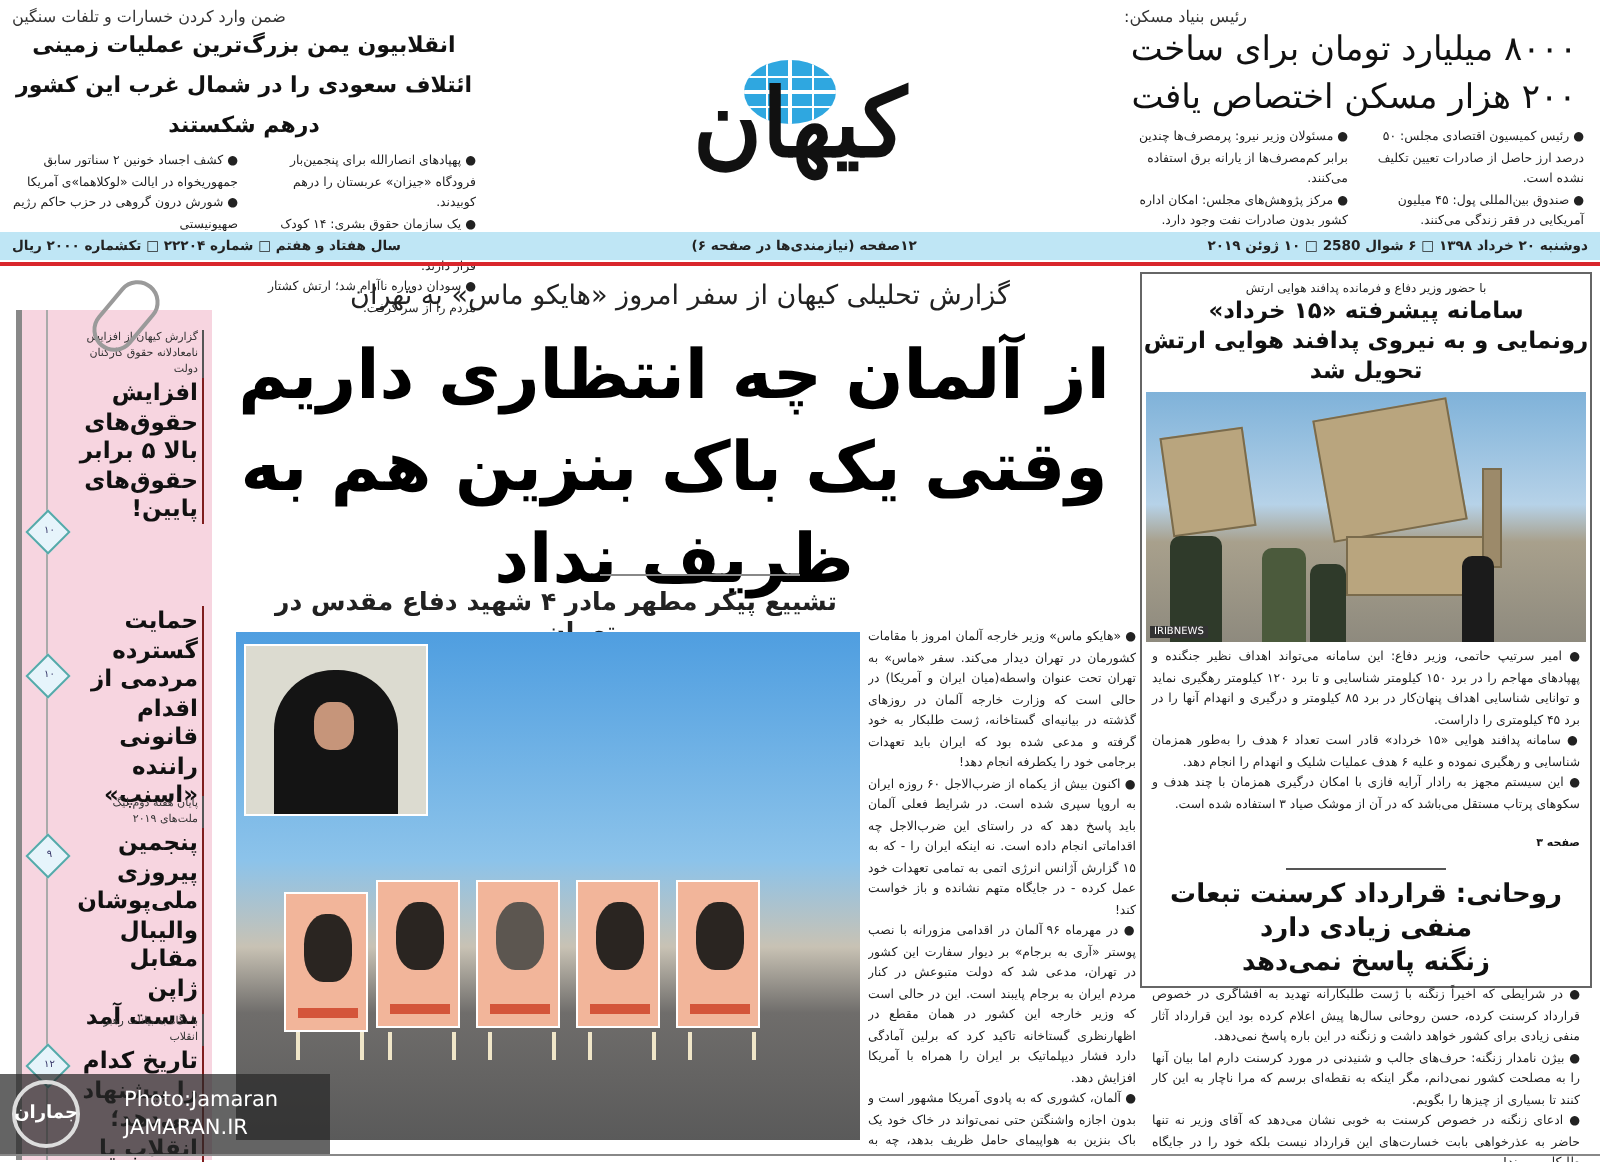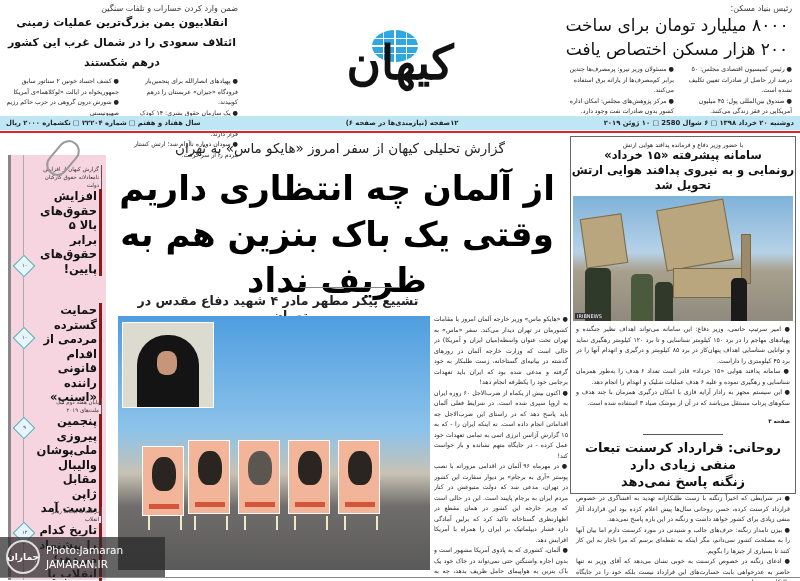--- a/index.html
+++ b/index.html
@@ -1,20 +1,20 @@
 <!DOCTYPE html>
 <html><head>
 <meta charset="utf-8">
 <style>
   * { box-sizing: border-box; margin: 0; padding: 0; }
   html, body { width: 800px; height: 581px; overflow: hidden; background: #fff; }
   body { font-family: "DejaVu Sans", sans-serif; color: #111; position: relative; direction: rtl; }
   .abs { position: absolute; }
   .small { font-size: 6.2px; line-height: 10.5px; color: #222; }
-  .kicker { font-size: 8px; color: #333; text-align: right; }
+  .kicker { font-size: 8px; color: #333; text-align: left; }
 
   
   .mh-right { right: 8px; top: 4px; width: 230px; text-align: center; }
   .mh-right .h { font-size: 17px; font-weight: normal; line-height: 24px; color: #111; }
   .mh-left { left: 6px; top: 4px; width: 232px; text-align: center; }
   .mh-left .h { font-size: 11px; font-weight: bold; line-height: 20px; color: #111; }
   .bullets { display: flex; gap: 6px; margin-top: 3px; text-align: right; }
   .bullets > div { flex: 1; }
   .logo { left: 290px; top: 8px; width: 220px; height: 100px; }
   .logo .word { position: absolute; right: 0; top: 10px; width: 220px; text-align: center; font-family: "DejaVu Serif", serif; font-size: 47px; font-weight: bold; color: #111; line-height: 90px; }
@@ -44,32 +44,32 @@
   .cen-rule { left: 300px; top: 287px; width: 100px; height: 1px; background: #888; }
   .photo-caption { left: 118px; top: 293px; width: 320px; text-align: center; font-size: 12.5px; font-weight: bold; color: #222; }
   .main-photo { left: 118px; top: 316px; width: 312px; height: 254px; overflow: hidden; background: linear-gradient(#4f9ee0 0%, #8cc3ea 45%, #c8c2b4 62%, #6f6d6b 75%, #5a5a5a 100%); }
   .inset { position: absolute; left: 4px; top: 6px; width: 92px; height: 86px; background: #dcdbd0; border: 1px solid #fff; overflow: hidden; }
   .inset .veil { position: absolute; left: 14px; top: 12px; width: 62px; height: 80px; background: #141414; border-radius: 30px 30px 4px 4px; }
   .inset .face { position: absolute; left: 34px; top: 28px; width: 20px; height: 24px; background: #c6957a; border-radius: 40%; }
   .poster { position: absolute; top: 130px; width: 42px; height: 70px; background: #f2b59a; border: 1px solid #fff; }
   .poster .pf { position: absolute; left: 9px; top: 10px; width: 24px; height: 34px; background: #2a2521; border-radius: 45% 45% 40% 40%; }
   .poster .pb { position: absolute; left: 6px; bottom: 6px; width: 30px; height: 5px; background: #d4553a; }
   .stick { position: absolute; top: 200px; width: 2px; height: 14px; background: #f0e6c8; }
-  .watermark { left: 0; top: 537px; width: 165px; height: 40px; background: rgba(40,40,40,0.72); display: flex; align-items: center; gap: 6px; padding-left: 6px; direction: ltr; }
+  .watermark { left: 0; top: 537px; width: 165px; height: 40px; background: rgba(40,40,40,0.72); display: flex; align-items: center; gap: 22px; padding-left: 6px; direction: ltr; }
   .wm-logo { width: 34px; height: 34px; border-radius: 50%; border: 2px solid #ddd; color: #fff; font-size: 9px; display: flex; align-items: center; justify-content: center; font-weight: bold; }
   .wm-text { color: #fff; font-size: 10.5px; line-height: 14px; font-family: "DejaVu Sans", sans-serif; }
   .body-col { left: 434px; top: 314px; width: 134px; height: 262px; text-align: justify; overflow: hidden; }
 
   
   .sidebar { left: 8px; top: 155px; width: 98px; height: 425px; background: #f7d5e0; border-left: 3px solid #888; }
   .sidebar-inner { position: absolute; left: 12px; right: 0; top: 0; bottom: 0; border-left: 1px solid #aaa; }
   .clip { left: 52px; top: 138px; width: 22px; height: 40px; border: 2px solid #9a9a9a; border-radius: 11px; transform: rotate(40deg); }
   .sitem { position: absolute; right: 4px; left: 14px; text-align: right; }
   .sitem .sk { font-size: 5.5px; line-height: 8px; color: #333; border-right: 1px solid #555; padding-right: 2px; }
-  .sitem .sh { font-size: 11.5px; font-weight: bold; line-height: 14.5px; color: #111; border-right: 3px solid #7f1d1d; padding-right: 2px; }
+  .sitem .sh { font-size: 11.5px; font-weight: bold; line-height: 14.5px; color: #111; border-right: 1px solid #7f1d1d; padding-right: 2px; }
   .badge { position: absolute; left: -8px; width: 16px; height: 16px; transform: rotate(45deg); background: #e6f4fb; border: 1px solid #5aa; }
   .badge span { position: absolute; left: 0; top: 3px; width: 14px; text-align: center; font-size: 5px; transform: rotate(-45deg); color: #336; }
 
   .bottom-rule { left: 0; top: 577px; width: 800px; height: 1px; background: #888; }
 </style>
 </head>
 <body>
 
 <div class="abs mh-right">
   <div class="kicker">رئیس بنیاد مسکن:</div>

